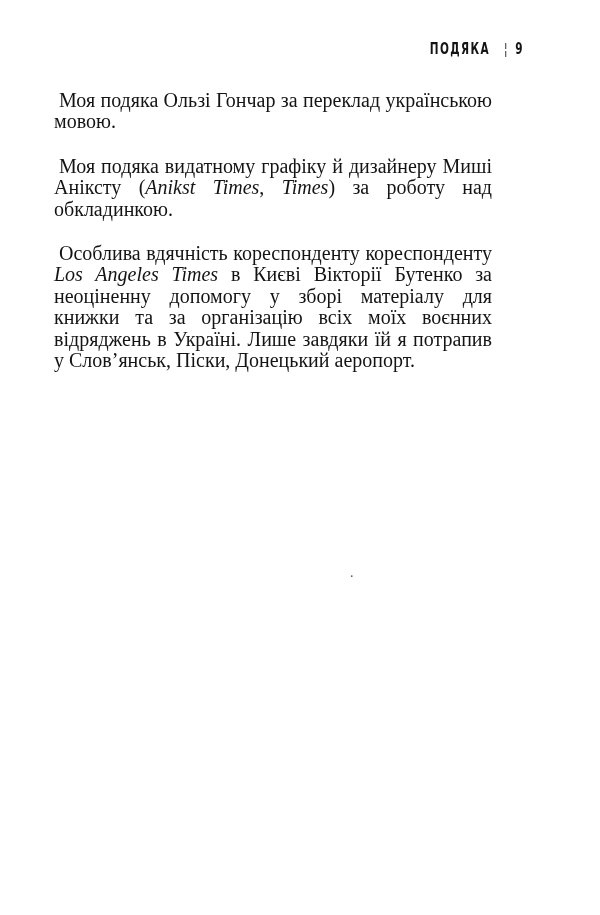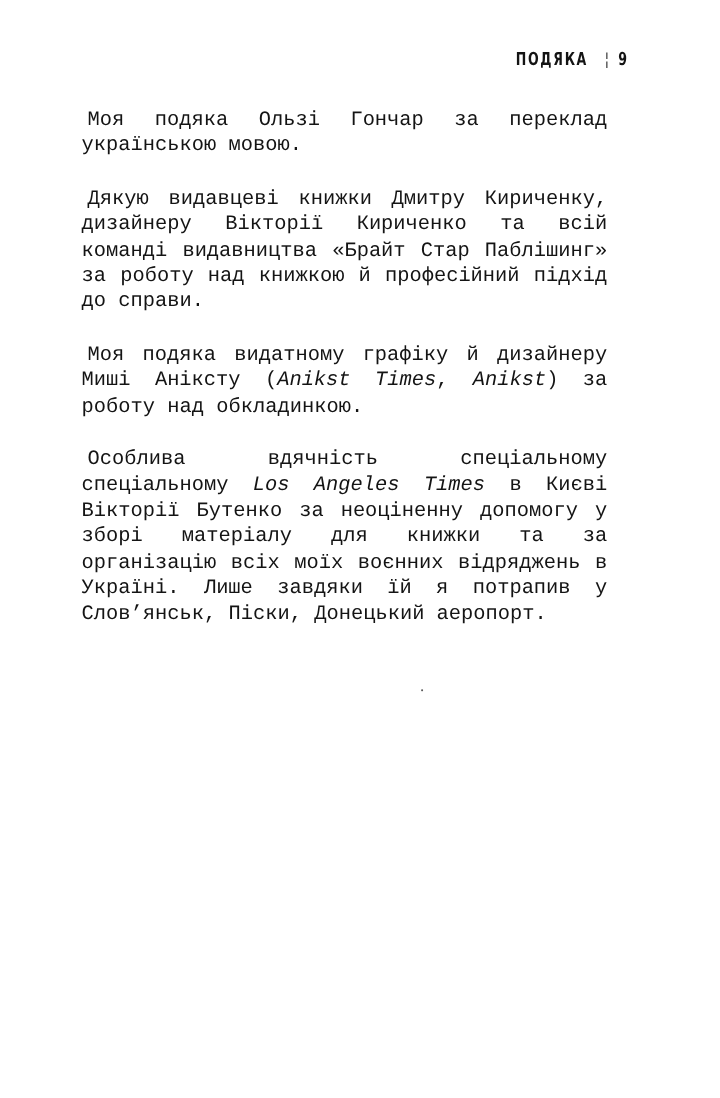--- a/index.html
+++ b/index.html
@@ -27,25 +27,25 @@
     color: var(--text, #141414);
   }
   .running-head .sep {
     letter-spacing: 0;
     margin: 0 11px 0 20px;
     font-weight: 400;
   }
   .running-head .folio { letter-spacing: 0; }
   .body-text {
     position: absolute;
-    left: 68px;
+    left: 54px;
     top: 90px;
     width: 438px;
-    font-family: Liberation Mono, monospace;
-    font-size: 17px;
+    font-family: Liberation Serif, serif;
+    font-size: 20px;
     line-height: 21.4px;
     text-align: justify;
     color: var(--text, #141414);
   }
   .para { text-indent: 5px; margin-bottom: 23px; }
   .para:last-child { margin-bottom: 0; }
   .it { font-style: italic; }
   .stray-mark {
     position: absolute;
     left: 350px;
@@ -61,20 +61,19 @@
 <body>
 
 <div class="page">
 
   <div class="running-head">
     <span>ПОДЯКА</span><span class="sep">¦</span><span class="folio">9</span>
   </div>
 
   <div class="body-text">
       <p class="para"><span>Моя подяка Ользі Гончар за переклад українською мовою.</span></p>
-      <p class="para"><span>Дякую видавцеві книжки Дмитру Кириченку, дизайнеру Вікторії Кириченко та всій команді видавництва «Брайт Стар Паблішинг» за роботу над книжкою й професійний підхід до справи.</span></p>
-      <p class="para"><span>Моя подяка видатному графіку й дизайнеру Миші Аніксту (</span><span class="it">Anikst Times</span><span>, </span><span class="it">Anikst</span><span>) за роботу над обкладинкою.</span></p>
-      <p class="para"><span>Особлива вдячність спеціальному спеціальному </span><span class="it">Los Angeles Times</span><span> в Києві Вікторії Бутенко за неоціненну допомогу у зборі матеріалу для книжки та за організацію всіх моїх воєнних відряджень в Україні. Лише завдяки їй я потрапив у Слов’янськ, Піски, Донецький аеропорт.</span></p>
+      <p class="para"><span>Моя подяка видатному графіку й дизайнеру Миші Аніксту (</span><span class="it">Anikst Times</span><span>, </span><span class="it">Times</span><span>) за роботу над обкладинкою.</span></p>
+      <p class="para"><span>Особлива вдячність кореспонденту кореспонденту </span><span class="it">Los Angeles Times</span><span> в Києві Вікторії Бутенко за неоціненну допомогу у зборі матеріалу для книжки та за організацію всіх моїх воєнних відряджень в Україні. Лише завдяки їй я потрапив у Слов’янськ, Піски, Донецький аеропорт.</span></p>
     </div>
 
   <span class="stray-mark">.</span>
 
 </div>
 
 </body></html>

